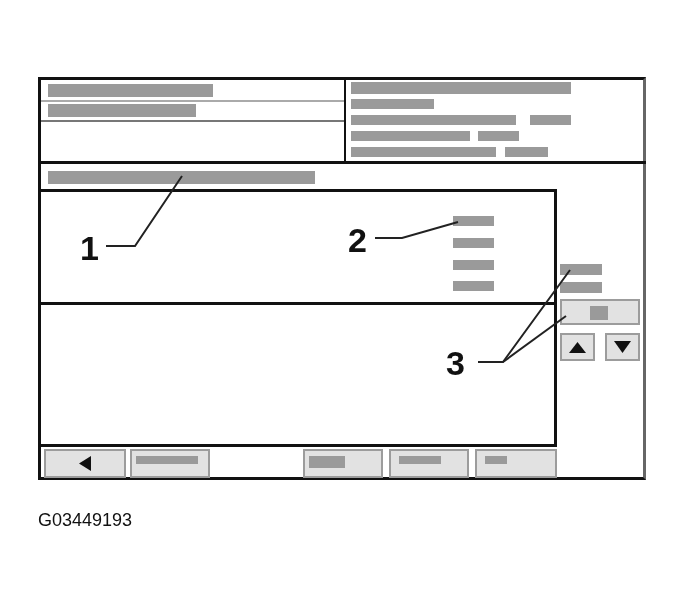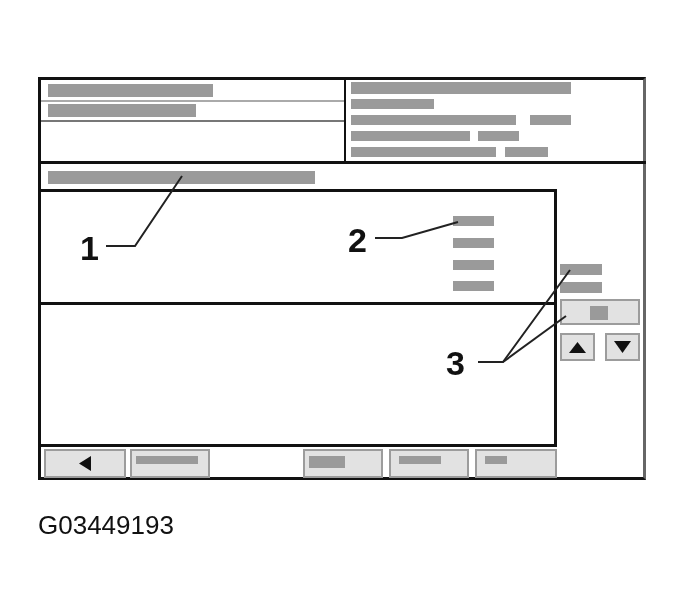--- a/index.html
+++ b/index.html
@@ -6,21 +6,21 @@
     body { width: 689px; height: 606px; position: relative; overflow: hidden; font-family: "Liberation Sans", sans-serif; }
     .abs { position: absolute; }
     .bar { position: absolute; background: #9a9a9a; }
     .screen { left: 38px; top: 77px; width: 608px; height: 403px; border: 3px solid #111; border-right-color: #666; box-sizing: border-box; background: #fff; }
     .hline { position: absolute; background: #111; }
     .vline { position: absolute; background: #111; }
     .thinline { position: absolute; background: #aaa; }
     .btn { position: absolute; background: #e2e2e2; border: 2px solid #9c9c9c; box-sizing: border-box; }
     .btn-inner { position: absolute; background: #9a9a9a; }
     .callout-num { position: absolute; font-size: 34px; font-weight: bold; color: #111; line-height: 1; }
-    .figure-id { position: absolute; left: 38px; top: 510px; font-size: 26px; color: #111; }
+    .figure-id { position: absolute; left: 38px; top: 510px; font-size: 18px; color: #111; }
     svg.leaders { position: absolute; left: 0; top: 0; }
   </style>
 </head>
 <body>
 
 <div class="abs screen"></div>
 
 <div class="hline" style="left:40px; top:161px; width:606px; height:3px;"></div>
 
 <div class="vline" style="left:344px; top:79px; width:2px; height:84px;"></div>

